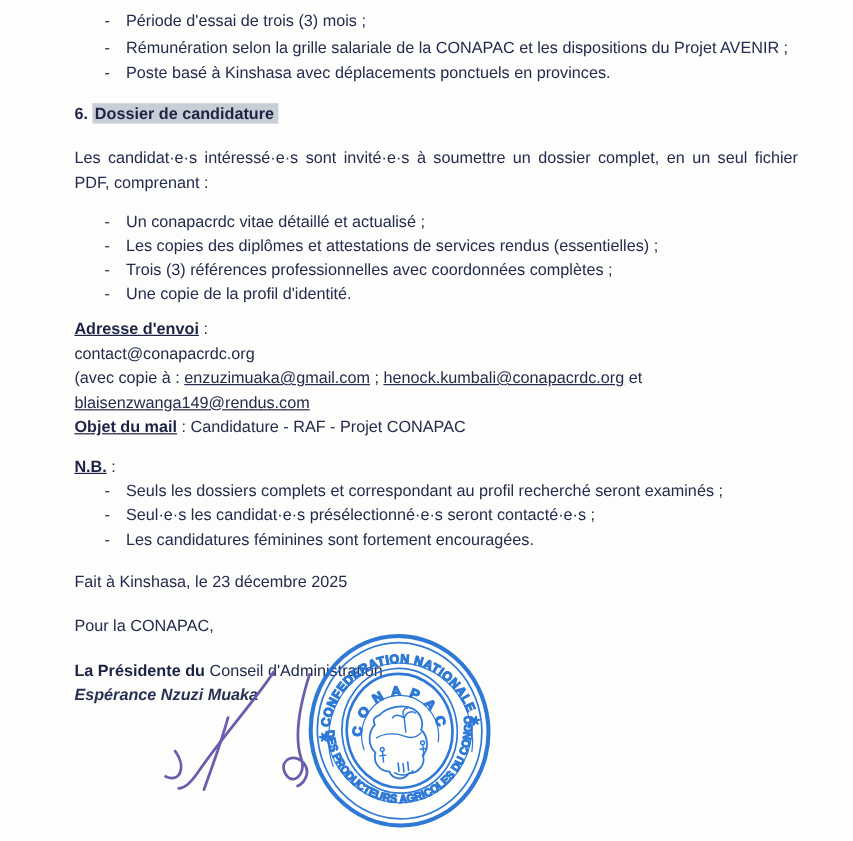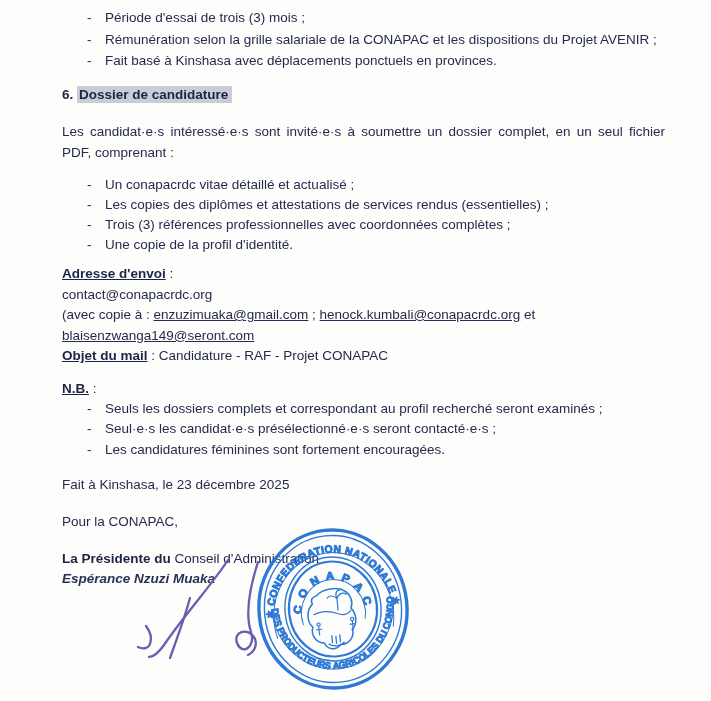--- a/index.html
+++ b/index.html
@@ -41,39 +41,39 @@
 </style>
 </head>
 <body>
 
 <div class="page">
   <div class="doc">
 
     <ul class="dash terms">
       <li>Période d'essai de trois (3) mois ;</li>
       <li>Rémunération selon la grille salariale de la CONAPAC et les dispositions du Projet AVENIR ;</li>
-      <li>Fait basé à Kinshasa avec déplacements ponctuels en provinces.</li>
+      <li>Poste basé à Kinshasa avec déplacements ponctuels en provinces.</li>
     </ul>
 
     <div class="h6"><span>6.</span> <span class="hl">Dossier de candidature</span></div>
 
     <p class="intro">Les candidat·e·s intéressé·e·s sont invité·e·s à soumettre un dossier complet, en un seul fichier PDF, comprenant :</p>
 
     <ul class="dash apply-items">
       <li>Un conapacrdc vitae détaillé et actualisé ;</li>
       <li>Les copies des diplômes et attestations de services rendus (essentielles) ;</li>
       <li>Trois (3) références professionnelles avec coordonnées complètes ;</li>
       <li>Une copie de la profil d'identité.</li>
     </ul>
 
     <div class="envoi">
       <div class="line"><span class="lbl">Adresse d'envoi</span><span> :</span></div>
       <div class="line">contact@conapacrdc.org</div>
       <div class="line"><span>(avec copie à : </span><span class="u">enzuzimuaka@gmail.com</span><span> ; </span><span class="u">henock.kumbali@conapacrdc.org</span><span> et</span></div>
-      <div class="line"><span class="u">blaisenzwanga149@seront.com</span></div>
+      <div class="line"><span class="u">blaisenzwanga149@rendus.com</span></div>
       <div class="line"><span class="lbl">Objet du mail</span><span> : </span><span>Candidature - RAF - Projet CONAPAC</span></div>
     </div>
 
     <div class="nb">
       <div class="nb-label-line"><span class="lbl">N.B.</span><span> :</span></div>
       <ul class="dash nb-items">
         <li>Seuls les dossiers complets et correspondant au profil recherché seront examinés ;</li>
         <li>Seul·e·s les candidat·e·s présélectionné·e·s seront contacté·e·s ;</li>
         <li>Les candidatures féminines sont fortement encouragées.</li>
       </ul>

